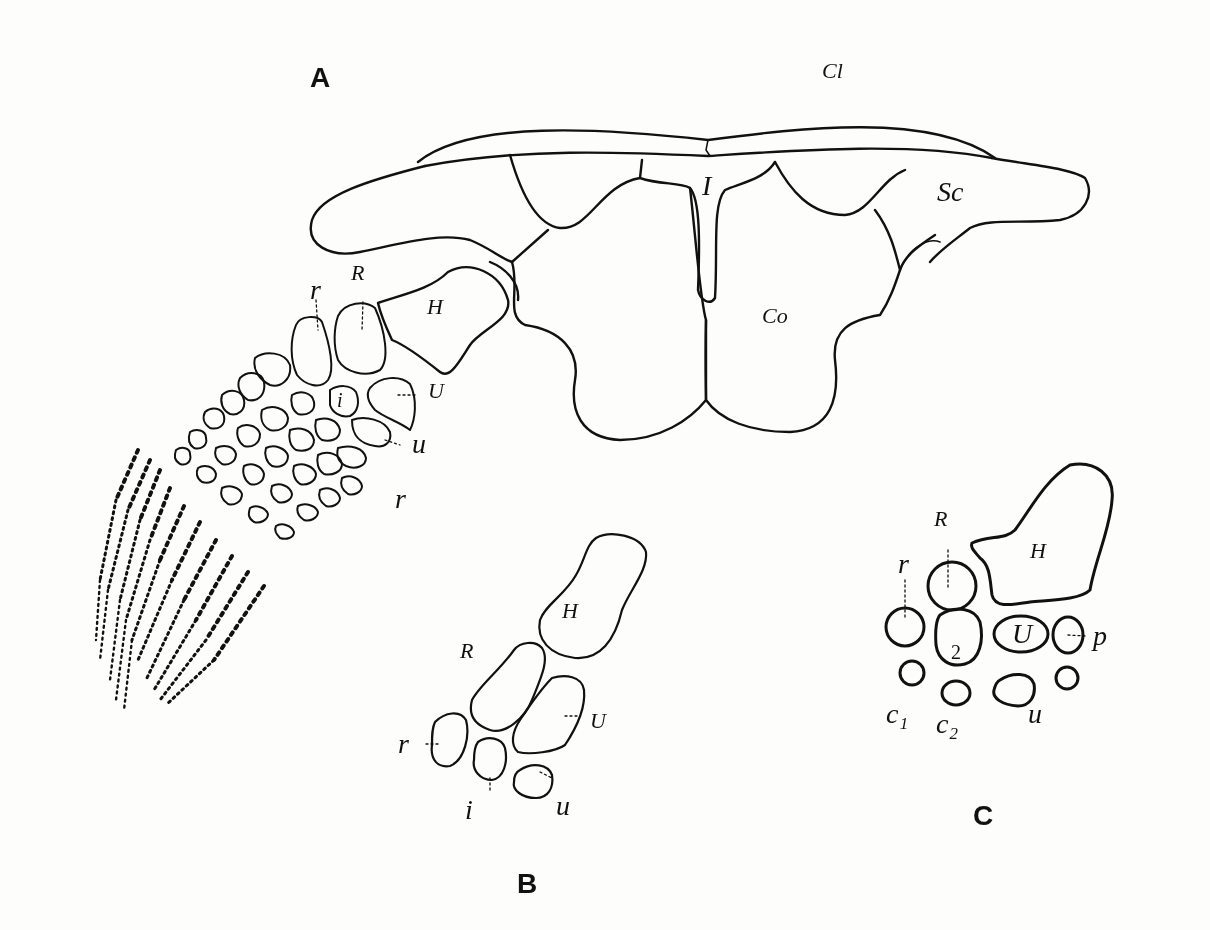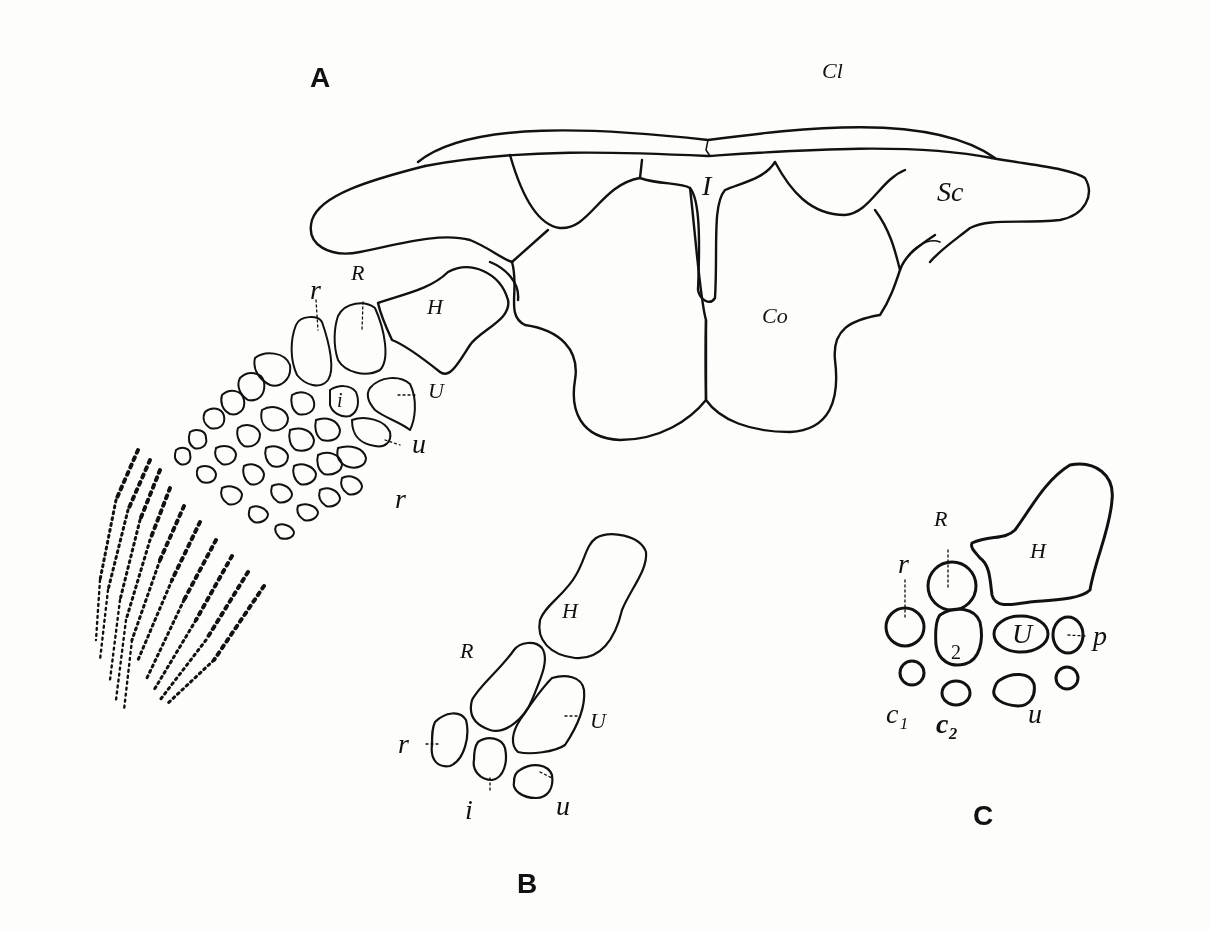--- a/index.html
+++ b/index.html
@@ -134,13 +134,13 @@
 <div class="lbl sm" style="left:556px;top:792px;">u</div>
 
 <div class="lbl" style="left:1030px;top:540px;">H</div>
 <div class="lbl" style="left:934px;top:508px;">R</div>
 <div class="lbl sm" style="left:898px;top:550px;">r</div>
 <div class="lbl xs" style="left:951px;top:642px;font-style:normal;">2</div>
 <div class="lbl sm" style="left:1012px;top:620px;">U</div>
 <div class="lbl sm" style="left:1093px;top:622px;">p</div>
 <div class="lbl sm" style="left:1028px;top:700px;">u</div>
 <div class="lbl sm" style="left:886px;top:700px;">c₁</div>
-<div class="lbl sm" style="left:936px;top:710px;font-weight:bold;">c₂</div>
+<div class="lbl sm" style="left:936px;top:710px;">c₂</div>
 
 </body></html>

